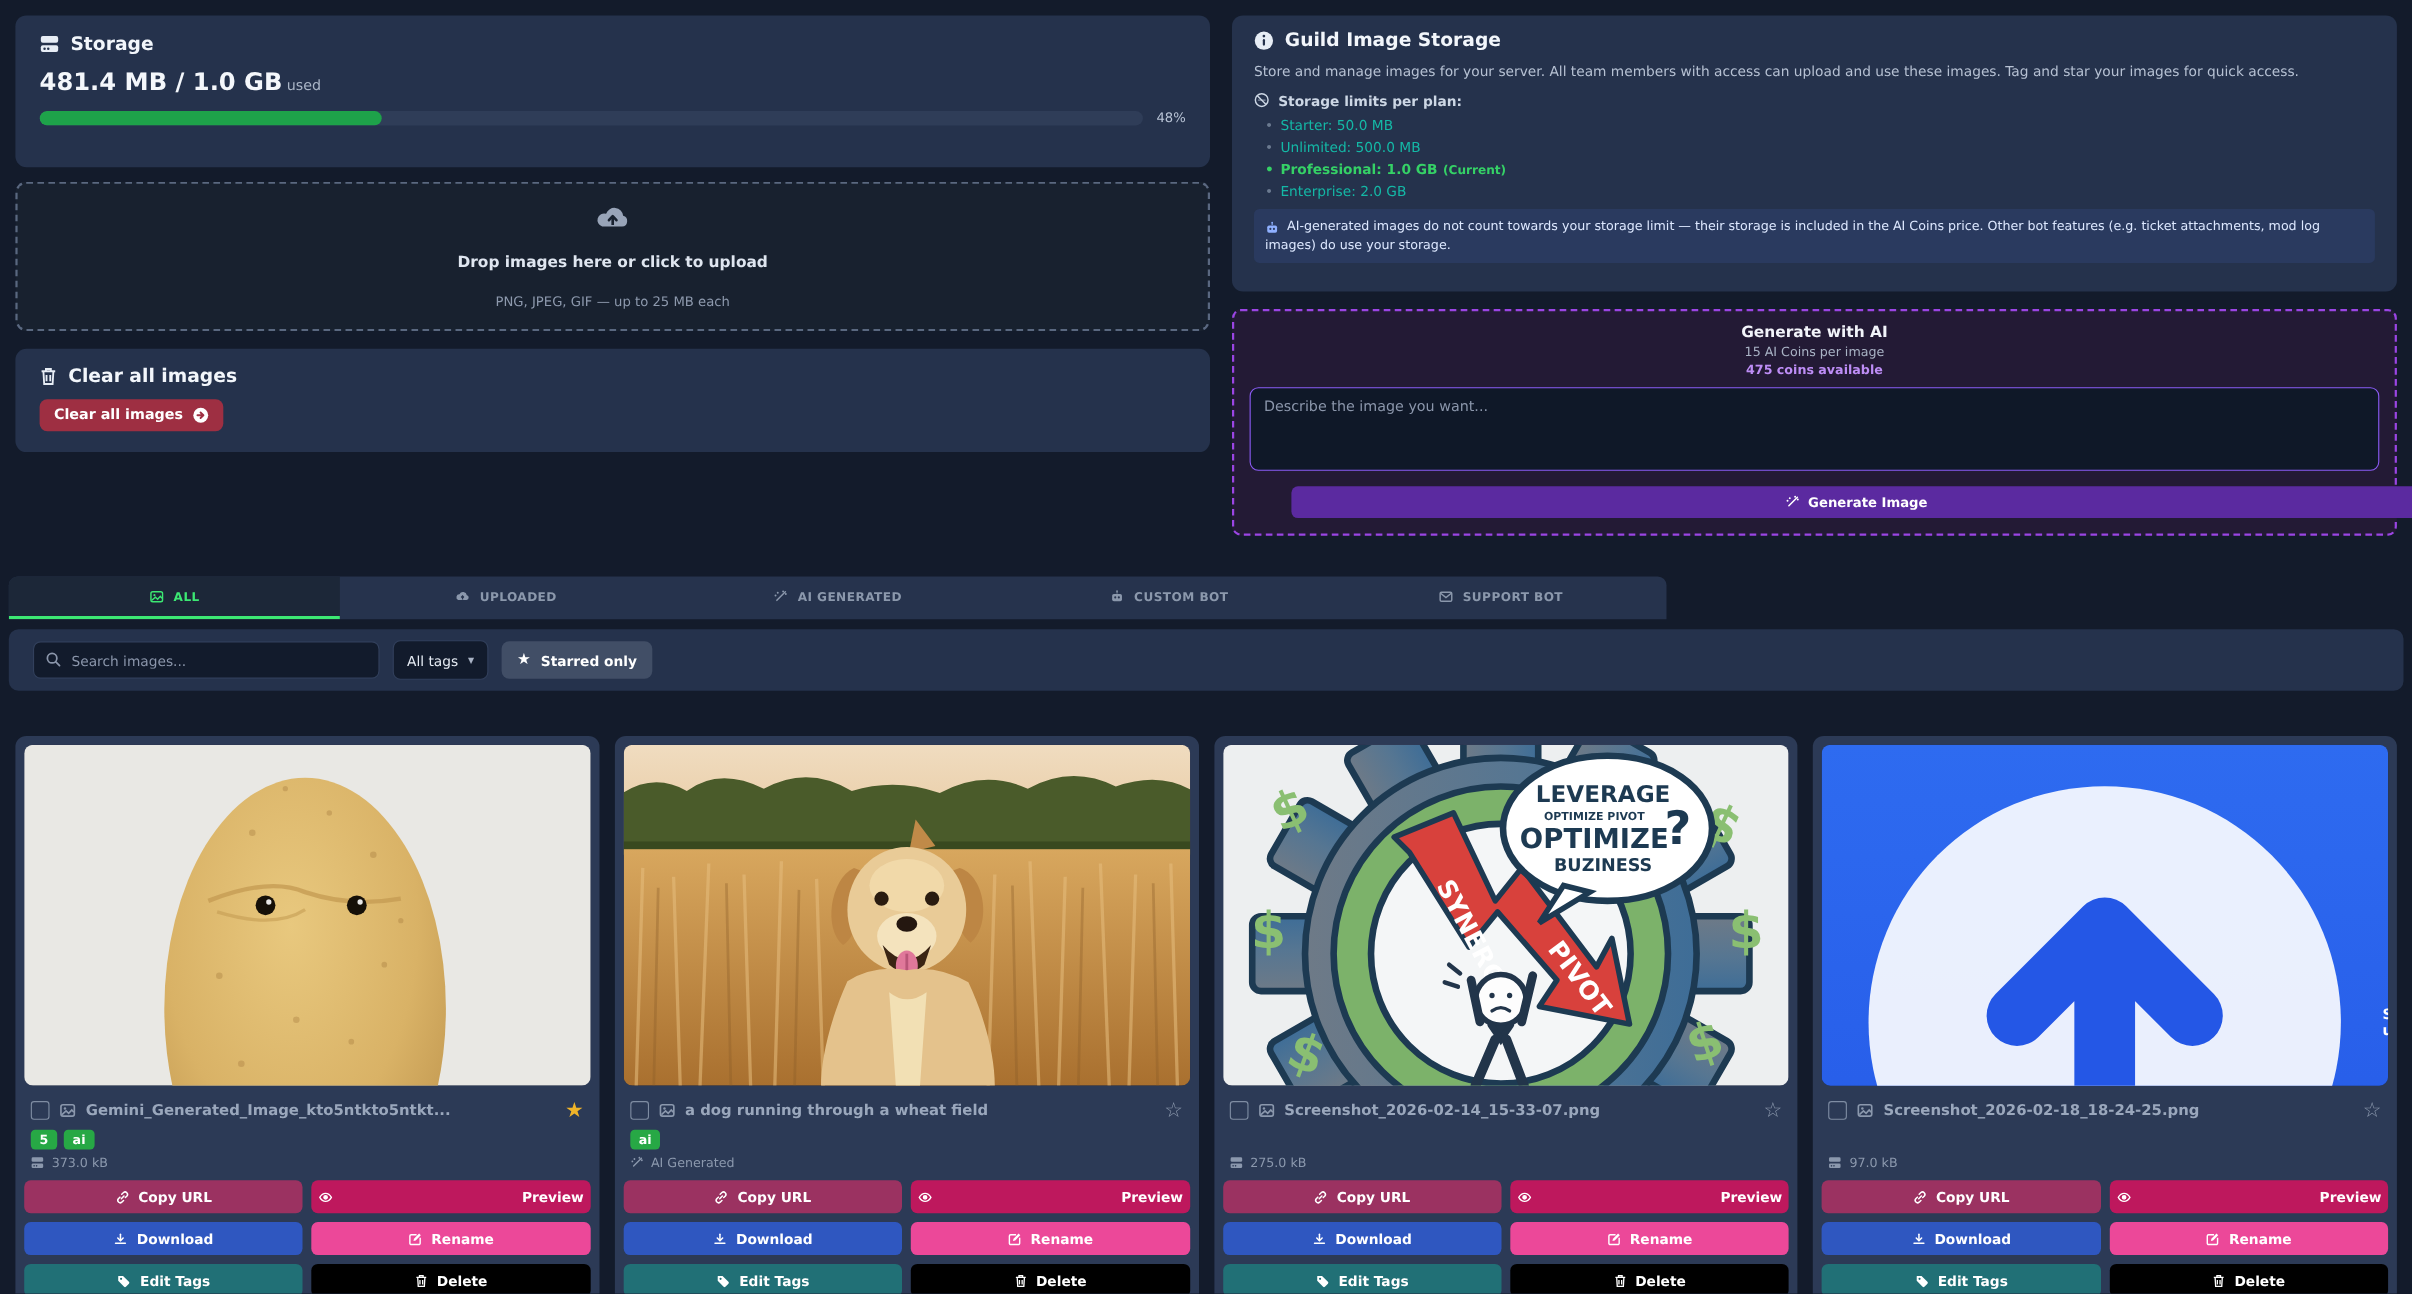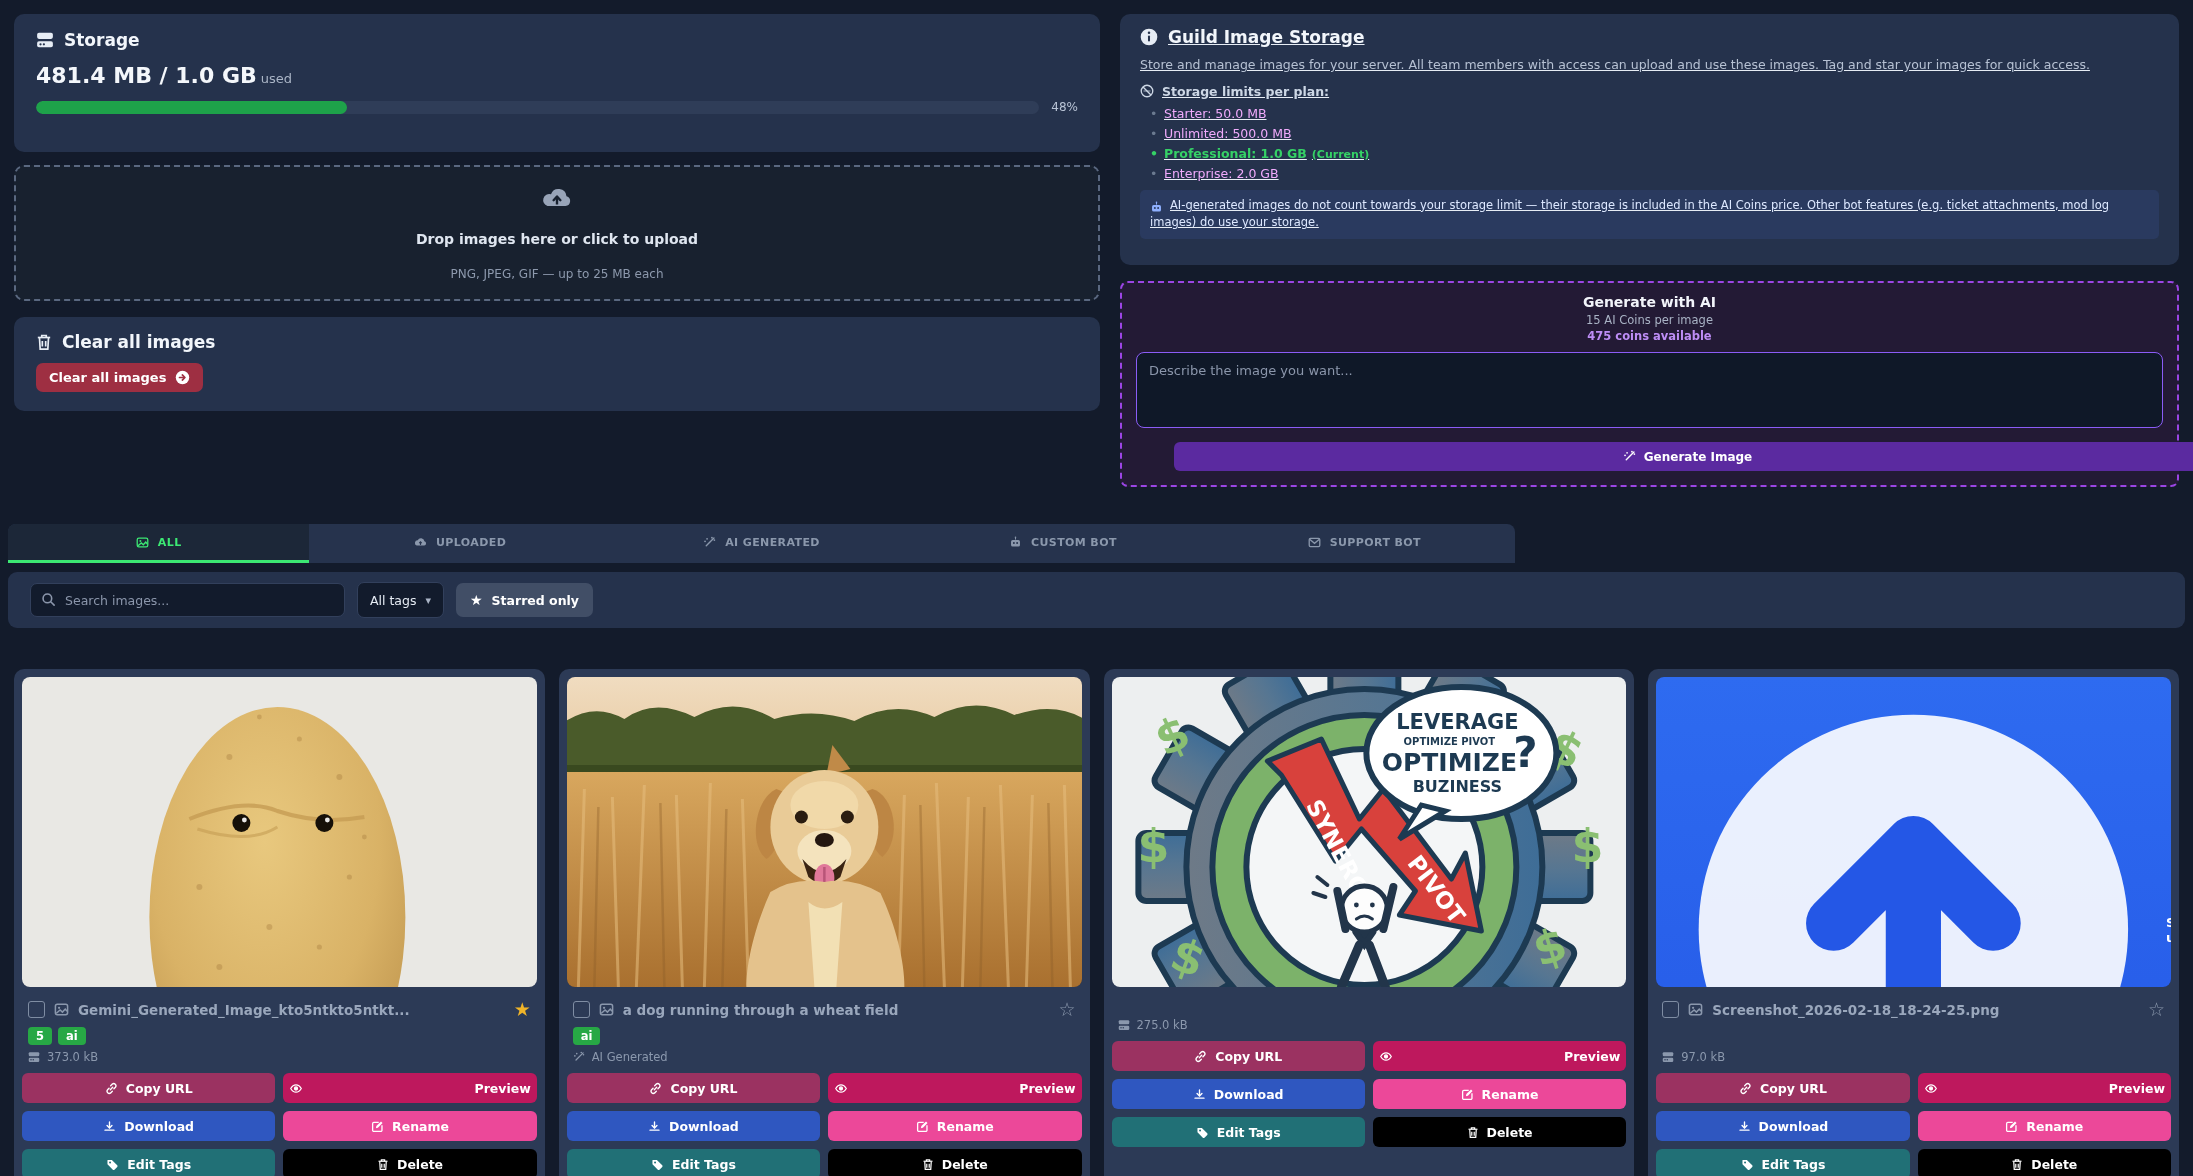--- a/index.html
+++ b/index.html
@@ -26,25 +26,25 @@
     display:flex;flex-direction:column;align-items:center;justify-content:center;gap:20px;cursor:pointer;}
   .dz-title{font-size:14px;font-weight:bold;color:#dfe6f0;}
   .dz-sub{font-size:12px;color:#8d99ad;}
 
   
   .clear-panel{margin-top:16px;height:94px;padding:15px 22px 0;}
   .clear-btn{margin-top:11px;background:#9e2f42;border:none;border-radius:7px;color:#fff;font-weight:bold;
     font-size:13px;padding:7px 13px;display:inline-flex;gap:9px;align-items:center;cursor:pointer;font-family:inherit;}
 
   
-  .guild{min-height:246px;padding:13px 20px 26px;text-decoration:underline;}
+  .guild{min-height:246px;padding:13px 20px 26px;}
   .guild-desc{font-size:12.5px;color:#b6c1d3;margin:9px 0 10px;line-height:1.4;}
   .limits-title{display:flex;gap:8px;align-items:center;font-weight:bold;font-size:12.5px;color:#cdd7e5;}
   ul.plans{margin:7px 0 9px;padding-left:24px;list-style:none;}
-  li.plan{font-size:12.5px;color:#f0abfc;margin:5px 0;position:relative;}
+  li.plan{font-size:12.5px;color:#14b8a6;margin:5px 0;position:relative;}
   li.plan::before{content:"•";color:#6b7a90;position:absolute;left:-14px;}
   li.plan.current{color:#35d166;font-weight:bold;}
   li.plan.current::before{color:#35d166;}
   .current-suffix{font-size:11px;margin-left:5px;}
   .ai-note{background:#2a3a5f;border-radius:5px;padding:7px 10px;font-size:11.5px;line-height:1.55;color:#dde8ff;margin-top:6px;}
   .ai-note .ico{margin-right:7px;color:#8fb0ff;position:relative;top:2px;}
 
   
   .gen-panel{margin-top:16px;border:2px dashed #9b45e4;background:#231a35;border-radius:8px;
     padding:11px 14px 14px;text-align:center;box-sizing:border-box;}
@@ -589,20 +589,30 @@
             <circle cx="247" cy="228" r="2.4" fill="#22354a" stroke="none"></circle>
             <circle cx="263" cy="228" r="2.4" fill="#22354a" stroke="none"></circle>
             <path d="M247 242 Q255 236 263 242" fill="none" stroke-width="3"></path>
             <path d="M236 252 L228 214 M274 252 L284 210" stroke-width="8" fill="none"></path>
             <path d="M246 255 L255 268 L264 255" fill="#22354a" stroke-width="6"></path>
             <path d="M250 268 L232 310 M260 268 L276 310" stroke-width="9" fill="none"></path>
             <path d="M208 200 L218 208 M204 216 L216 220" stroke-width="4"></path>
           </g>
         </svg>
       </div>
+      <div class="card-head">
+        <div class="checkbox"></div>
+        <svg class="ico file-ico" width="15" height="15" viewBox="0 0 16 16" fill="none" stroke="currentColor" stroke-width="1.6">
+            <rect x="1.5" y="2.5" width="13" height="11" rx="2"></rect>
+            <circle cx="5.4" cy="6.2" r="1.2" fill="currentColor" stroke="none"></circle>
+            <path d="M2.5 12 6.5 8.5 9 10.8 12 7.5 14 9.8"></path>
+          </svg>
+        <span class="fname">Screenshot_2026-02-14_15-33-07.png</span>
+        <button class="star-btn star-outline"></button>
+      </div>
       <div class="tag-row"></div>
       <div class="meta-row">
         <svg class="ico" width="12" height="12" viewBox="0 0 16 16" fill="currentColor">
             <rect x="1" y="1.5" width="14" height="5.5" rx="1.6"></rect>
             <rect x="1" y="9" width="14" height="5.5" rx="1.6"></rect>
             <circle cx="4" cy="11.8" r="1" fill="#2c3a56"></circle>
             <circle cx="7" cy="11.8" r="1" fill="#2c3a56"></circle>
           </svg>
         <span>275.0 kB</span>
       </div>

